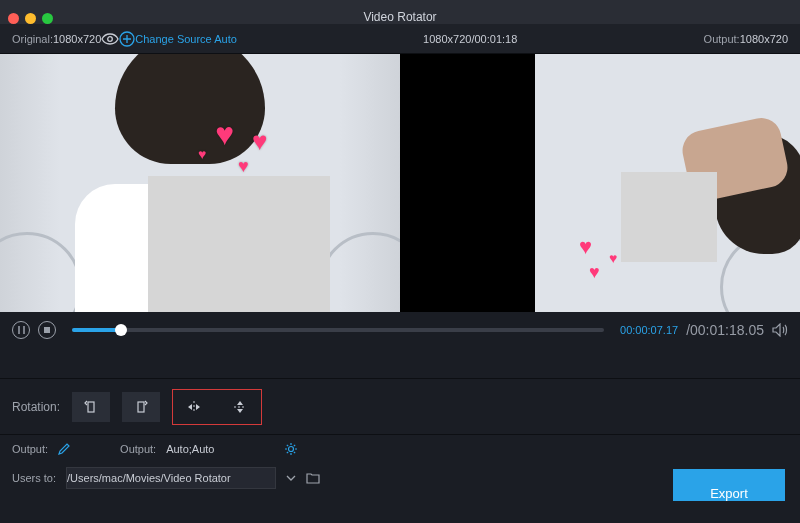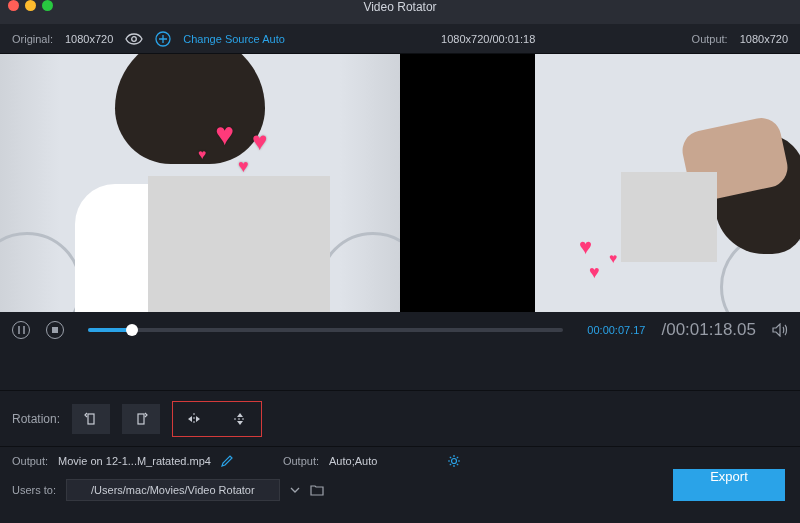--- a/index.html
+++ b/index.html
@@ -1,24 +1,24 @@
 <!DOCTYPE html>
 <html><head>
 <meta charset="utf-8">
 <style>
 *{box-sizing:border-box;margin:0;padding:0;font-family:-apple-system,BlinkMacSystemFont,"Segoe UI",Arial,sans-serif}
 body{background:#1a1d24;color:#c8ccd4;font-size:12px;width:800px;height:523px;overflow:hidden}
-.titlebar{height:24px;background:#2a2d35;display:flex;align-items:flex-start;padding:0 8px;position:relative}
+.titlebar{height:24px;background:#2a2d35;display:flex;align-items:flex-end;padding:0 8px;position:relative}
 .winbtns{display:flex;gap:6px}
 .winbtn{width:11px;height:11px;border-radius:50%}
 .wb-close{background:#ff5f57}
 .wb-min{background:#febc2e}
 .wb-max{background:#28c840}
 .title{position:absolute;left:50%;transform:translateX(-50%);color:#d0d4dc;font-size:12px}
-.infobar{height:30px;background:#1e2128;display:flex;align-items:center;padding:0 12px;gap:12px;border-bottom:1px solid #0d0f13;font-size:11px}
+.infobar{height:30px;background:#1e2128;display:flex;align-items:center;padding:0 12px;border-bottom:1px solid #0d0f13;font-size:11px}
 .infobar .spacer{flex:1}
 .eye-icon,.plus-icon{display:flex;align-items:center}
 .plus-icon{color:#2aa3e8}
 .link{color:#c8ccd4}
 .link.blue{color:#2aa3e8}
 .previews{height:258px;background:#000;display:flex}
 .prev-left{width:400px;height:258px;position:relative;overflow:hidden;background:#dfe3e9}
 .prev-mid{width:135px;background:#000}
 .prev-right{width:265px;height:258px;position:relative;overflow:hidden;background:#dfe3e9}
 .person{position:absolute;left:55px;top:0;width:260px;height:300px}
@@ -35,36 +35,36 @@
 .lamp-l{position:absolute;left:-28px;bottom:-30px;width:110px;height:110px;border:3px solid #b8bec6;border-radius:50%}
 .lamp-r{position:absolute;right:-28px;bottom:-30px;width:110px;height:110px;border:3px solid #b8bec6;border-radius:50%}
 .r-hair{position:absolute;right:-5px;top:80px;width:90px;height:120px;background:#2a2420;border-radius:60px 50px 40px 60px}
 .r-block{position:absolute;left:86px;top:118px;width:96px;height:90px;background:#d6d6d6}
 .r-heart{position:absolute;color:#ff3a7a}
 .rh1{left:44px;top:180px;font-size:22px}
 .rh2{left:54px;top:208px;font-size:18px}
 .rh3{left:74px;top:196px;font-size:14px}
 .r-arm{position:absolute;left:150px;top:70px;width:100px;height:70px;background:#c8a690;border-radius:20px;transform:rotate(-12deg)}
 .r-lamp{position:absolute;right:-30px;bottom:-30px;width:110px;height:110px;border:3px solid #b8bec6;border-radius:50%}
-.playbar{height:36px;background:#1a1d24;display:flex;align-items:center;padding:0 12px;gap:16px}
+.playbar{height:36px;background:#1a1d24;display:flex;align-items:center;padding:0 12px;gap:8px}
 .pbtn{width:18px;height:18px;border:1.5px solid #9aa0aa;border-radius:50%;display:flex;align-items:center;justify-content:center;font-size:8px;color:#9aa0aa}
 .track{flex:1;height:4px;background:#3a3e48;border-radius:2px;position:relative;margin:0 8px}
 .prog{position:absolute;left:0;top:0;height:4px;width:9.3%;background:#2aa3e8;border-radius:2px}
 .thumb{position:absolute;left:9.3%;top:50%;transform:translate(-50%,-50%);width:12px;height:12px;background:#fff;border-radius:50%}
 .time-cur{color:#2aa3e8;font-size:11px}
-.time-dur{color:#979ca6;font-size:17px}
+.time-dur{color:#979ca6;font-size:14px}
 .vol{color:#9aa0aa}
-.rotate-row{height:56px;display:flex;align-items:center;padding:0 12px;gap:12px;border-top:1px solid #0d0f13;margin-top:42px}
+.rotate-row{height:56px;display:flex;align-items:center;padding:0 12px;gap:12px;border-top:1px solid #0d0f13;margin-top:30px}
 .rotbtn{width:38px;height:30px;background:#2a2e37;border:none;display:flex;align-items:center;justify-content:center;color:#c8ccd4;cursor:pointer}
 .rot-sel{display:flex;border:1px solid #d43a3a;padding:2px;gap:8px}
 .rot-sel .rotbtn{background:transparent}
 .out-row1{height:28px;display:flex;align-items:center;padding:0 12px;gap:10px;border-top:1px solid #0d0f13;font-size:11px}
 .out-row2{height:32px;display:flex;align-items:center;padding:0 12px;gap:10px;font-size:11px}
-.pathbox{background:#252831;padding:4px 24px;border:1px solid #34373f;min-width:210px}
-.export-btn{position:absolute;right:15px;bottom:22px;width:112px;height:32px;background:#2aa3e8;color:#fff;border:none;font-size:13px;display:flex;align-items:flex-start;justify-content:center;cursor:pointer}
+.pathbox{background:#252831;padding:4px 0;border:1px solid #34373f;min-width:210px}
+.export-btn{position:absolute;right:15px;bottom:22px;width:112px;height:32px;background:#2aa3e8;color:#fff;border:none;font-size:13px;display:flex;align-items:flex-end;justify-content:center;cursor:pointer}
 .lbl{color:#9ea3ac}
 .gear{color:#2aa3e8}
 .folder{color:#9ea3ac}
 svg{display:block}
 </style>
 </head>
 <body>
 
 <div class="titlebar">
   <div class="winbtns">
@@ -176,21 +176,20 @@
       <svg width="14" height="18" viewBox="0 0 14 18">
           <path d="M1 9h12" stroke="#c8ccd4" stroke-width="1" stroke-dasharray="2 2"></path>
           <path d="M4 7l3-4 3 4zM4 11l3 4 3-4z" fill="#c8ccd4"></path>
         </svg>
     </button>
   </div>
 </div>
 
 <div class="out-row1">
   <span class="lbl">Output:</span>
-  <span>Movie on 12-1...M_ratated.mp4</span>
   <span>
     <svg width="12" height="12" viewBox="0 0 12 12">
         <path d="M1 11l1-3 7-7 2 2-7 7-3 1z" fill="none" stroke="#2aa3e8" stroke-width="1.2"></path>
       </svg>
   </span>
   <span style="width:30px"></span>
   <span class="lbl">Output:</span>
   <span>Auto;Auto</span>
   <span class="gear" style="margin-left:60px">
     <svg width="14" height="14" viewBox="0 0 14 14">

